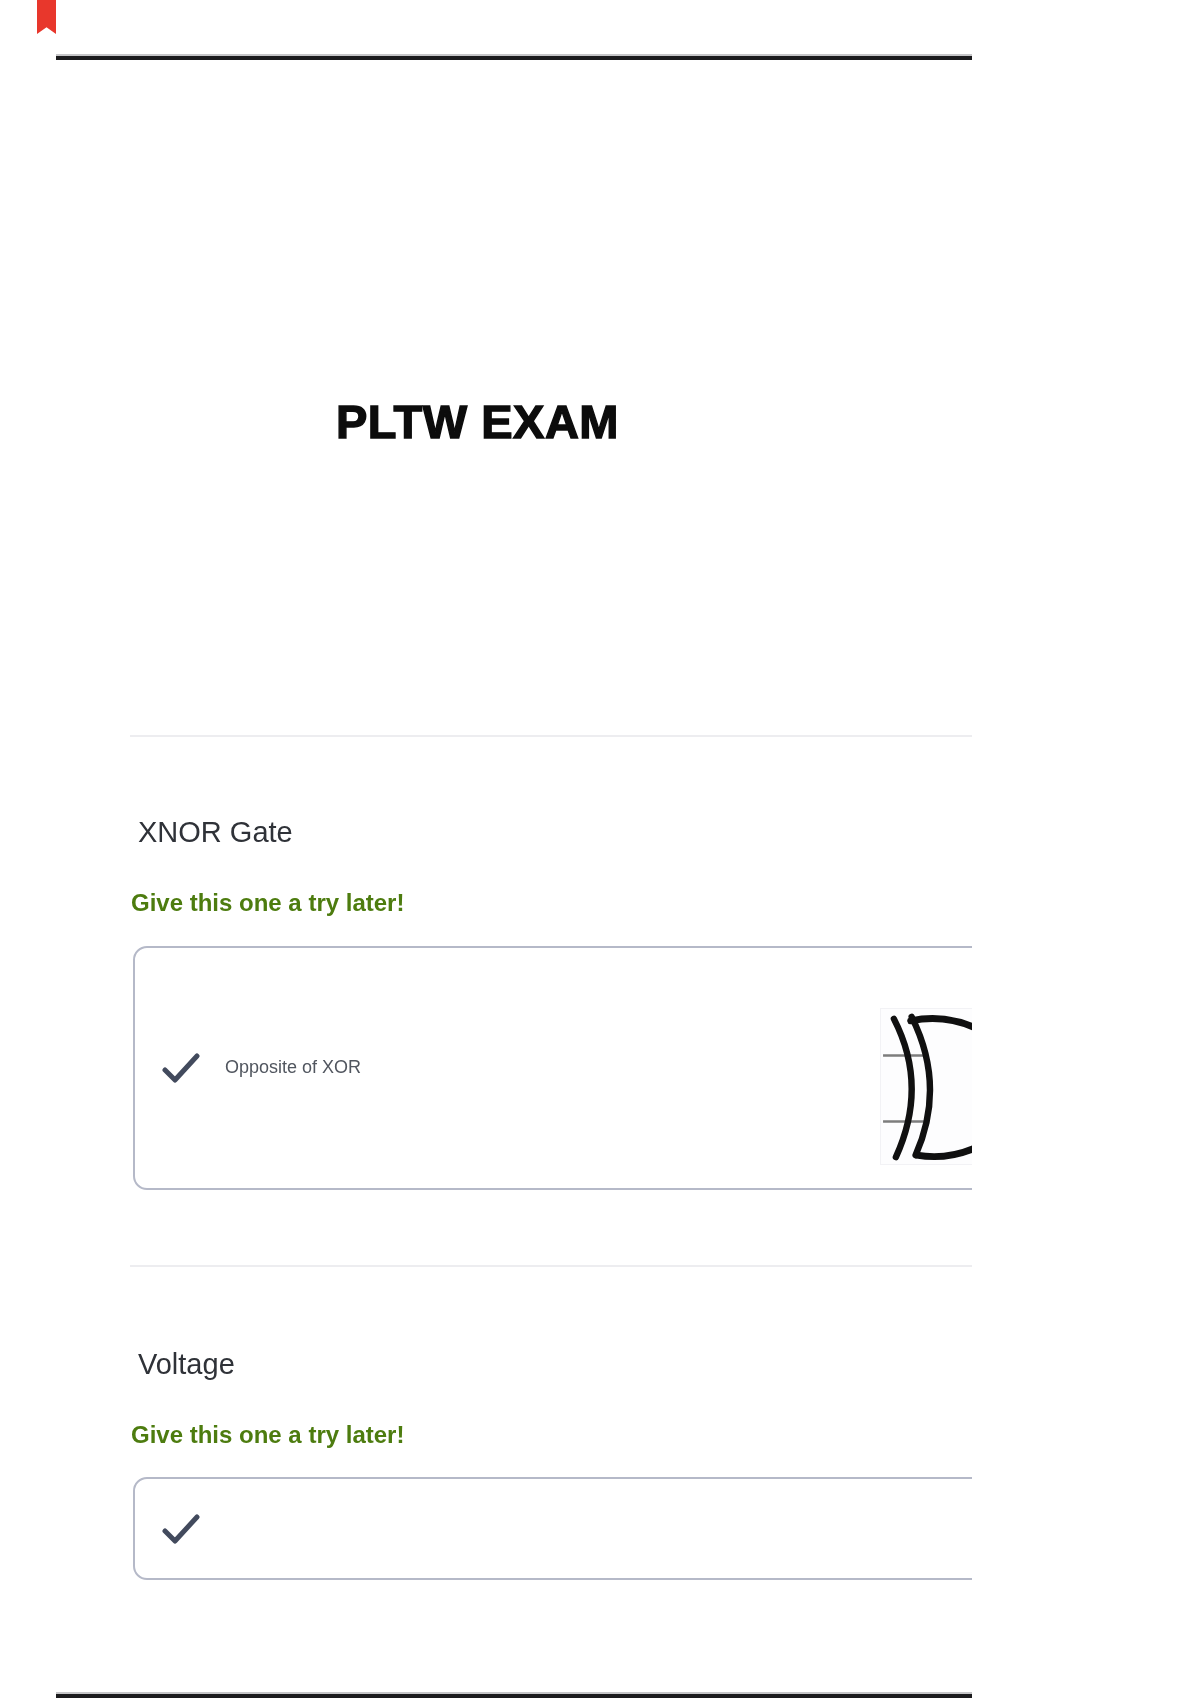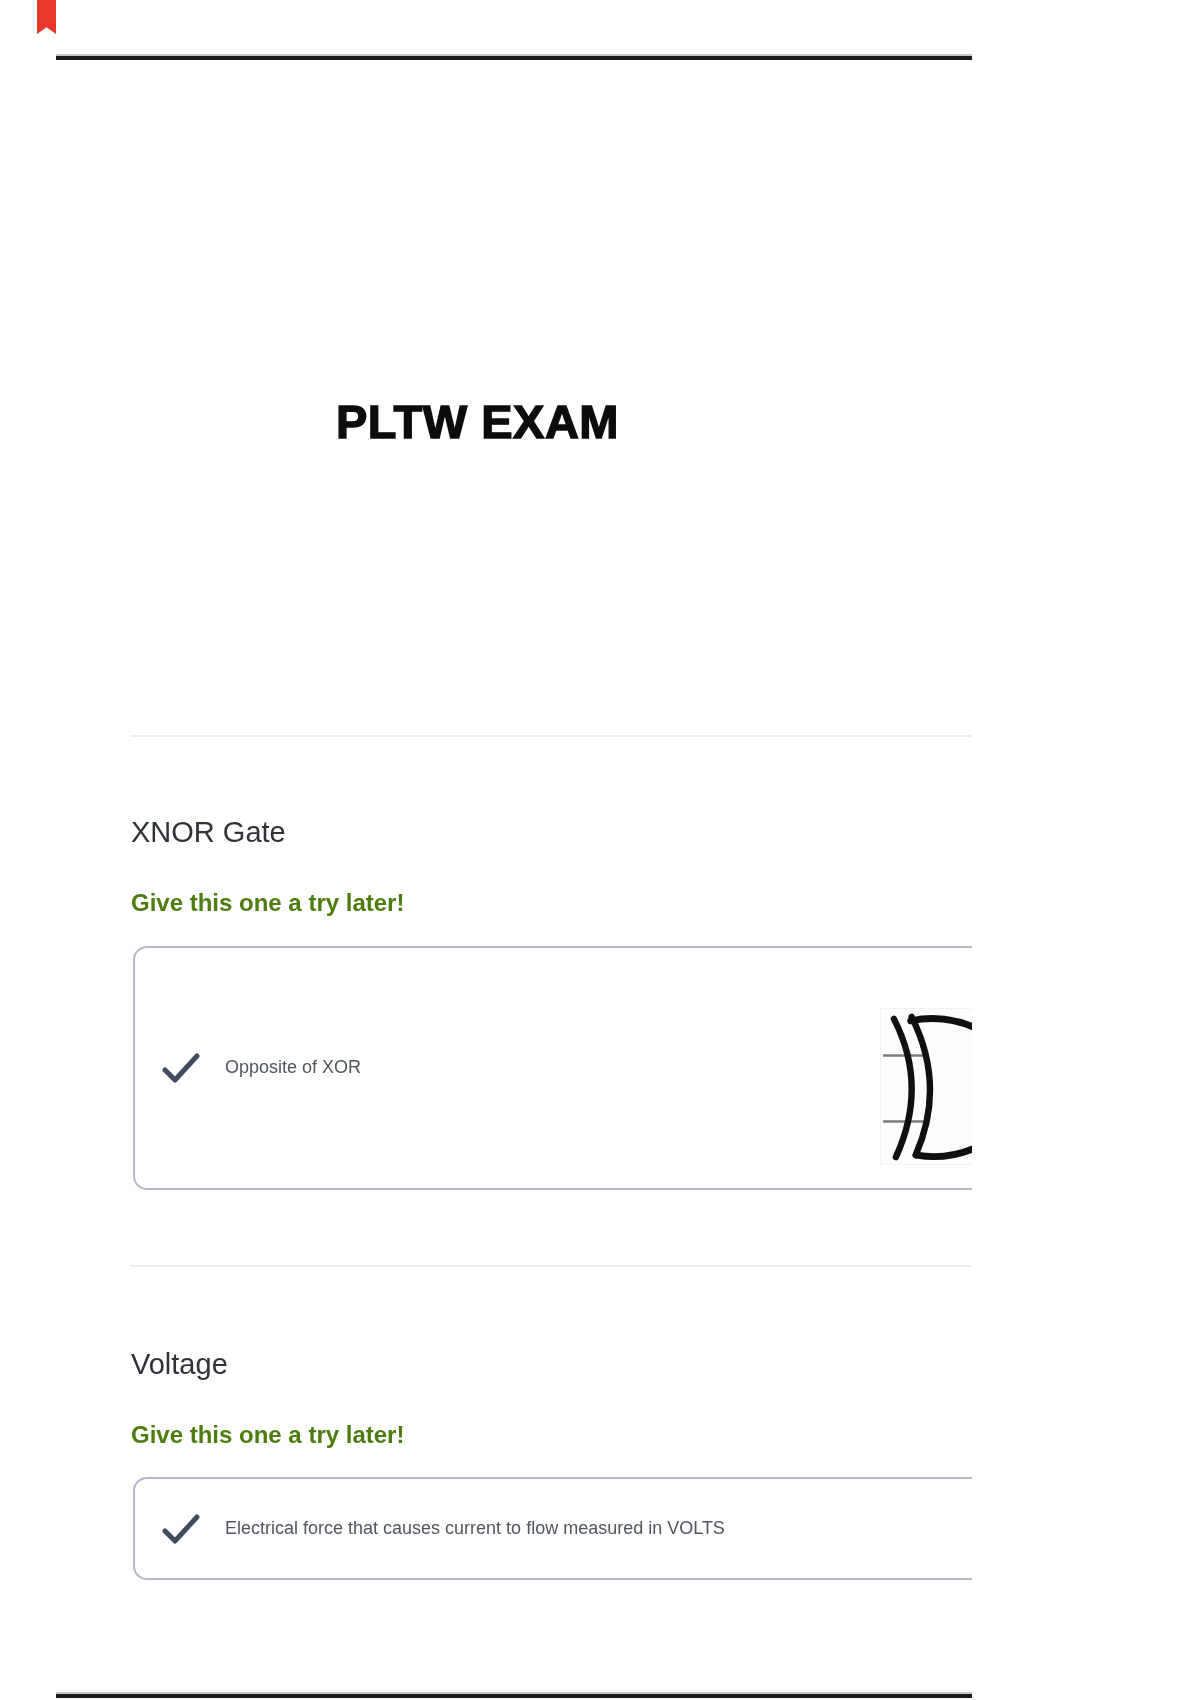--- a/index.html
+++ b/index.html
@@ -38,21 +38,21 @@
     line-height:1;
     white-space:nowrap;
   }
 
   .divider{
     left:130px;width:937px;height:2px;
     background:#ededf0;
   }
 
   .term{
-    left:131px;
+    left:138px;
     font-size:29px;font-weight:500;
     color:#2f3238;line-height:1;
     white-space:nowrap;
     text-align:center;
   }
   .hint{
     left:131px;
     font-size:24px;font-weight:bold;
     color:#4d7c0f;line-height:1;
     white-space:nowrap;
@@ -127,18 +127,17 @@
   <div class="abs divider" style="top:1265px;"></div>
 
   <div class="abs term" style="top:1350px;">Voltage</div>
 
   <div class="abs hint" style="top:1423px;">Give this one a try later!</div>
 
   <div class="abs card" style="top:1477px;height:103px;">
     <svg class="check" viewBox="0 0 38 30">
       <path d="M3,17 L13,27 L35,3" fill="none" stroke="#424a5d" stroke-width="5" stroke-linecap="round" stroke-linejoin="round"></path>
     </svg>
-    <div class="definition">Electrical force that causes current to flow measured in VOLTS</div>
   </div>
 
   <div class="abs rule bottom"></div>
 
 </div>
 
 </body></html>

